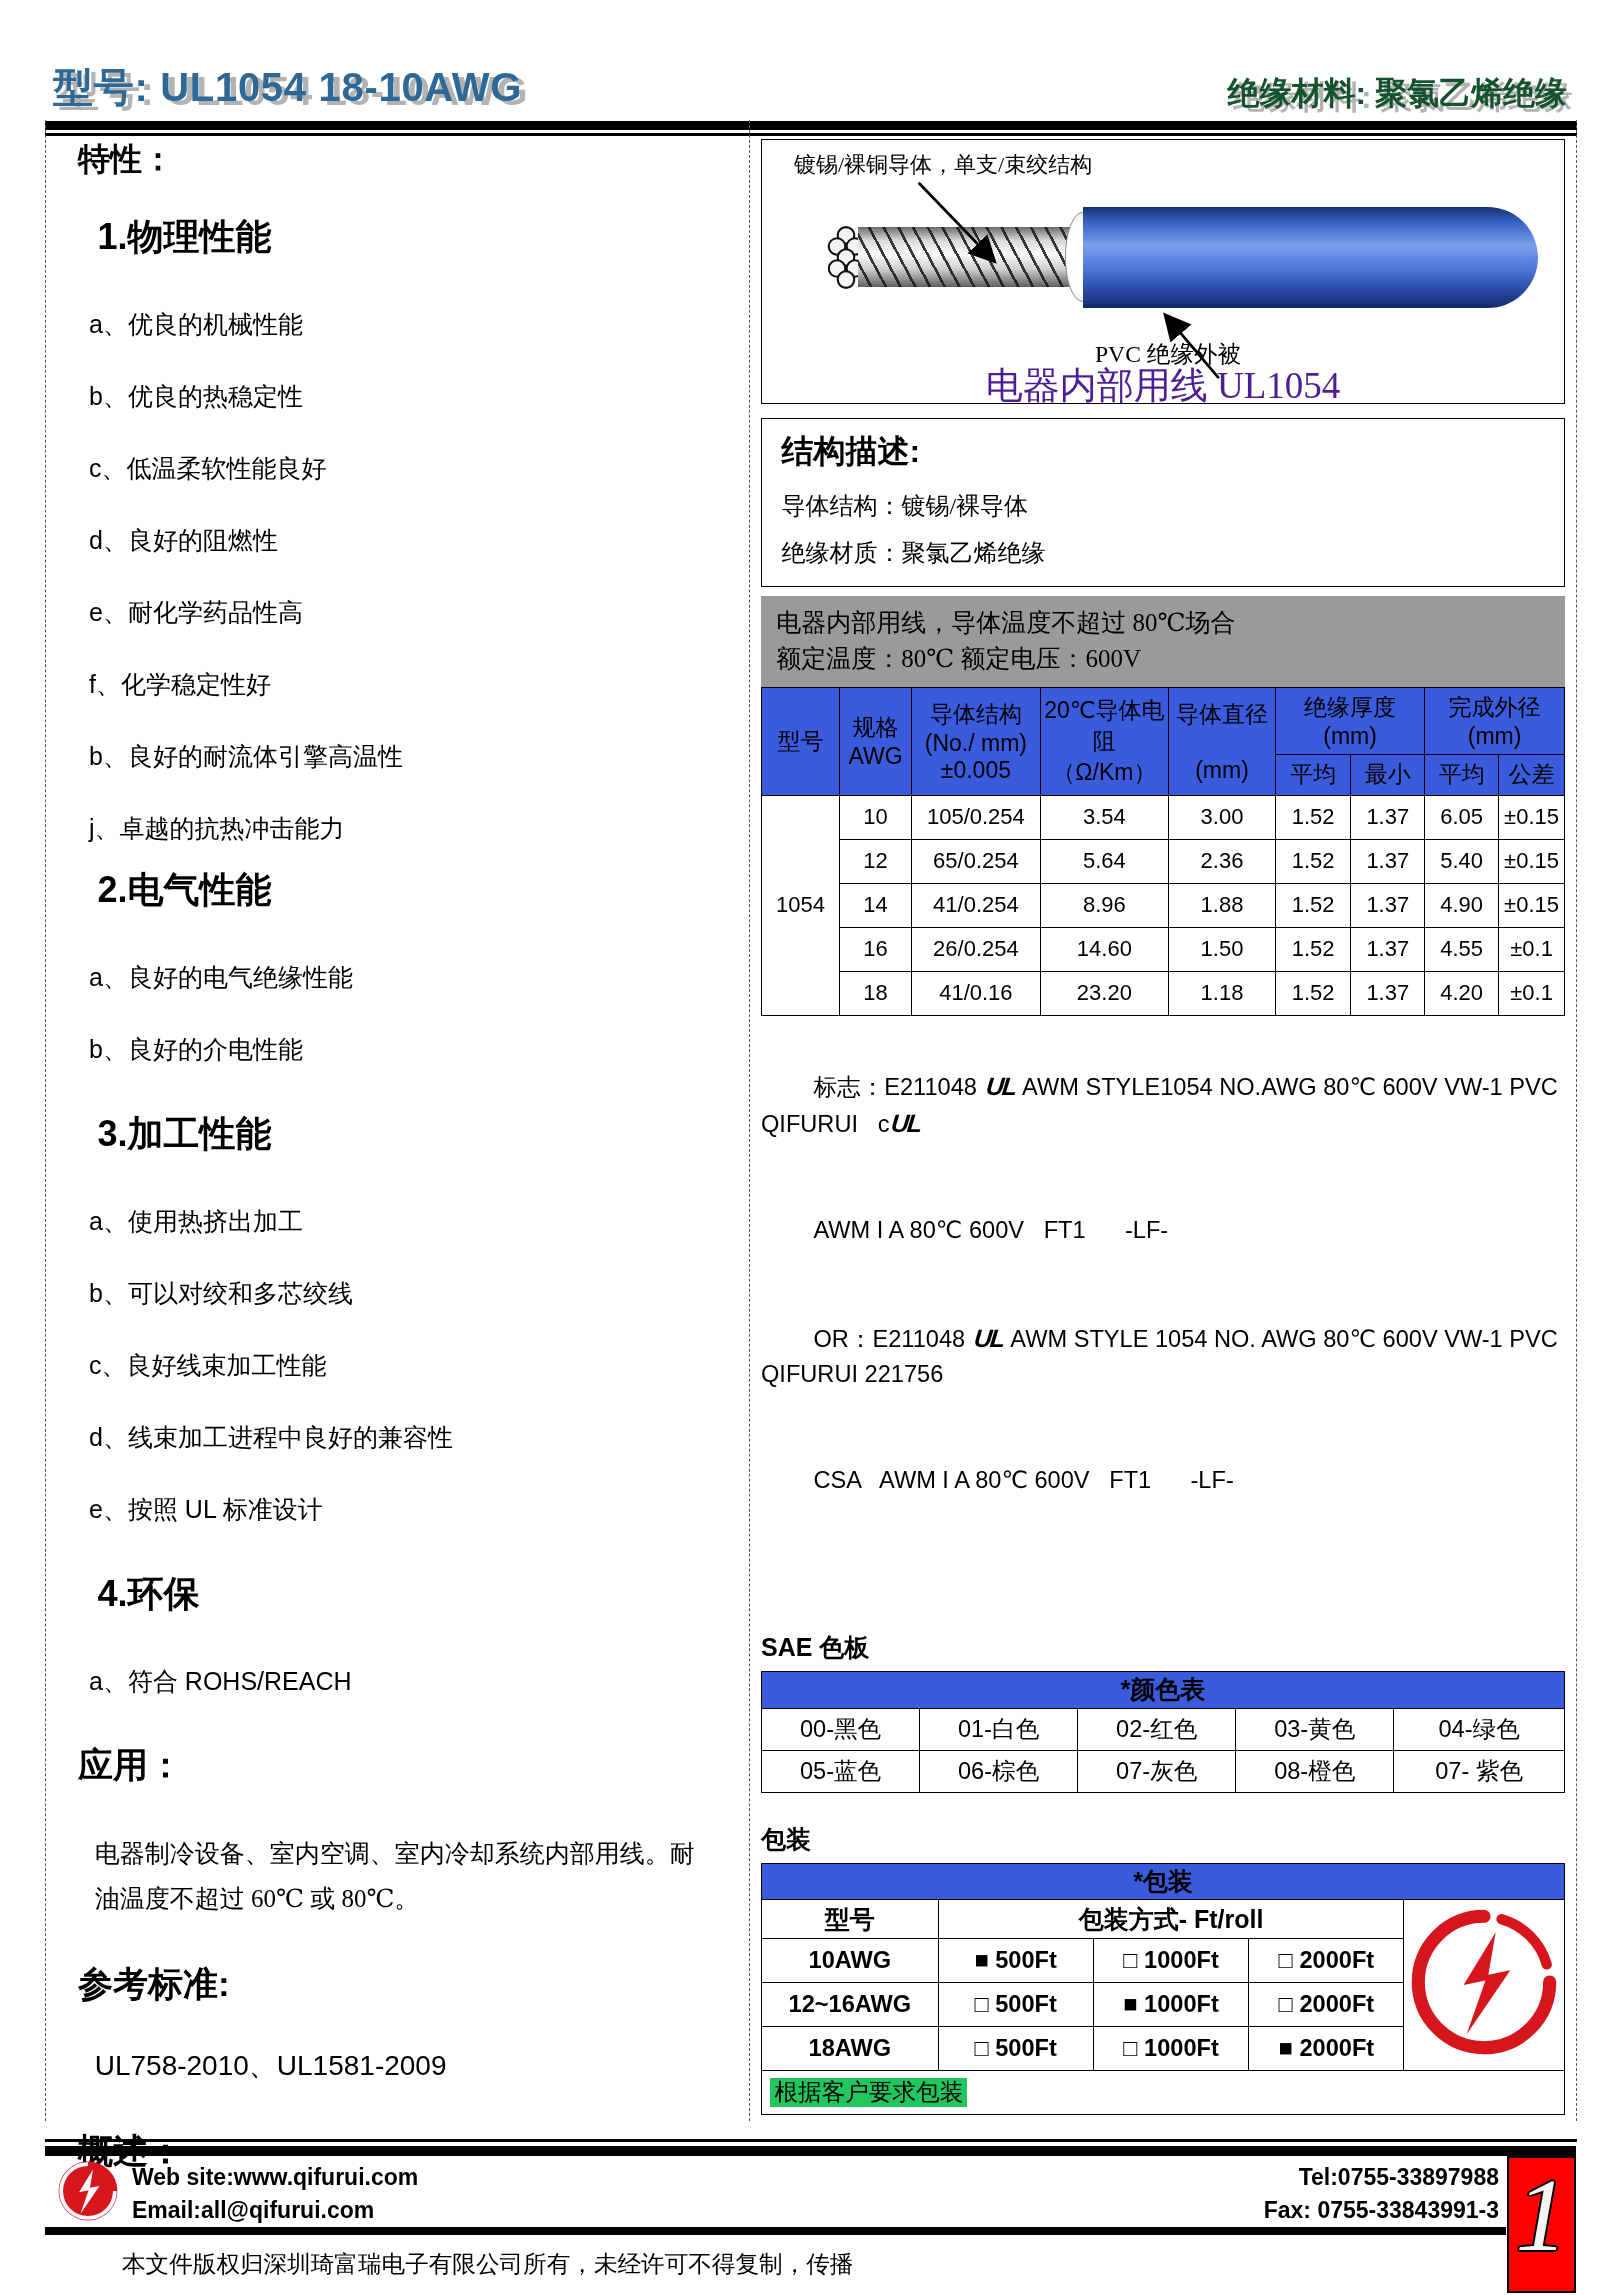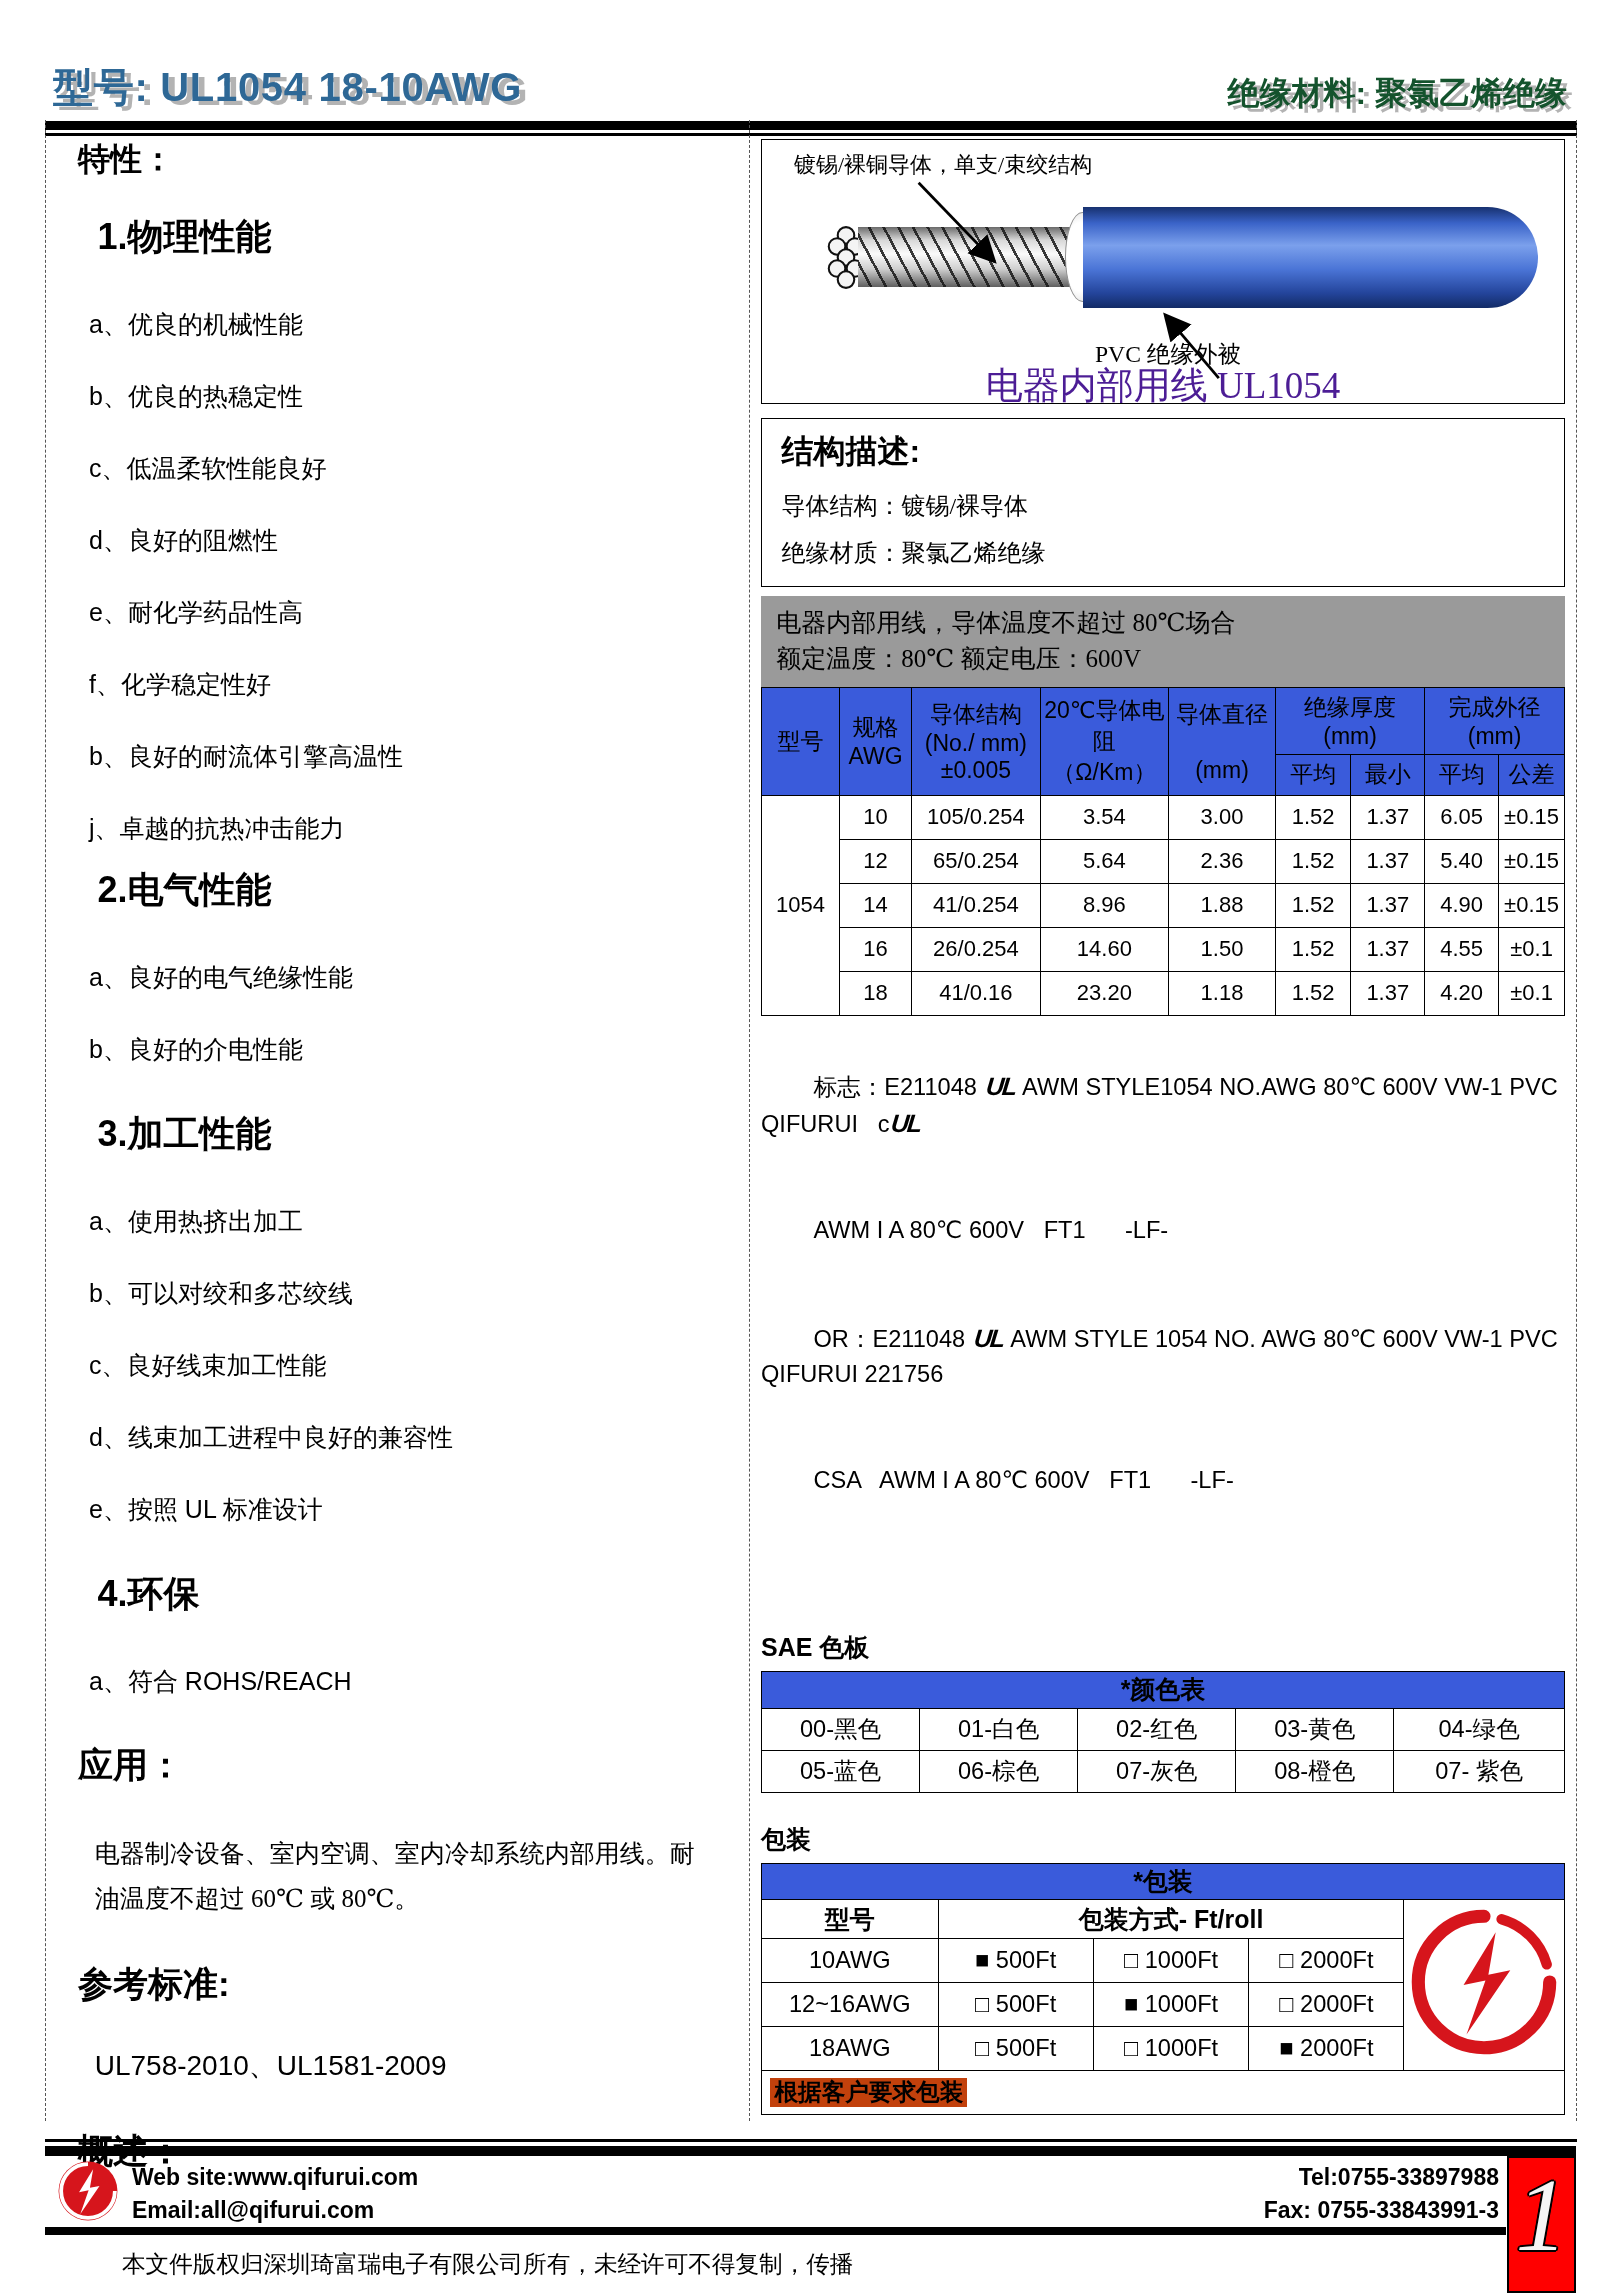--- a/index.html
+++ b/index.html
@@ -80,24 +80,24 @@
   
   .bottom-group { position:absolute; left:11px; right:11px; bottom:5.6px; }
   .mini-title { font-size:25px; font-weight:bold; }
   .sae th { background:#3a5bdb; border:1.4px solid #000; font-size:25px; height:37px; font-weight:bold; }
   .sae td { border:1.4px solid #000; font-size:23.6px; height:42px; text-align:center; background:#fff; }
   .sae { margin-top:7px; }
   .pack-wrap { margin-top:30.5px; }
   .pack { margin-top:7px; }
   .pack th.title { background:#3a5bdb; border:1.4px solid #000; font-size:25px; height:36px; font-weight:bold; }
   .pack th.colh { border:1.4px solid #000; font-size:25px; height:39px; font-weight:bold; background:#fff; }
-  .pack td { border:1.4px solid #000; font-size:23.6px; font-weight:normal; height:44px; text-align:center; background:#fff; }
+  .pack td { border:1.4px solid #000; font-size:23.6px; font-weight:bold; height:44px; text-align:center; background:#fff; }
   .pack td.logo-cell { vertical-align:middle; }
   .pack td.note-cell { text-align:left; font-weight:normal; padding:5.6px 8.3px; height:40px; }
-  .note-hl { background:#c2410c; padding:1.4px 4.2px;font-weight:bold; }
+  .note-hl { background:#22c55e; padding:1.4px 4.2px; }
 
   
   .f-thin { position:absolute; left:45px; right:46px; top:2139px; height:2.8px; background:#000; }
   .f-bar1 { position:absolute; left:45px; right:47px; top:2146px; height:9.7px; background:#000; }
   .f-logo { position:absolute; left:56px; top:2159px; }
   .f-web { position:absolute; left:132px; top:2164px; font-size:23px; font-weight:bold; }
   .f-mail { position:absolute; left:132px; top:2197px; font-size:23px; font-weight:bold; }
   .f-tel { position:absolute; right:124px; top:2164px; font-size:23px; font-weight:bold; }
   .f-fax { position:absolute; right:124px; top:2197px; font-size:23px; font-weight:bold; }
   .f-bar2 { position:absolute; left:45px; top:2227px; width:1461px; height:7.6px; background:#000; }

